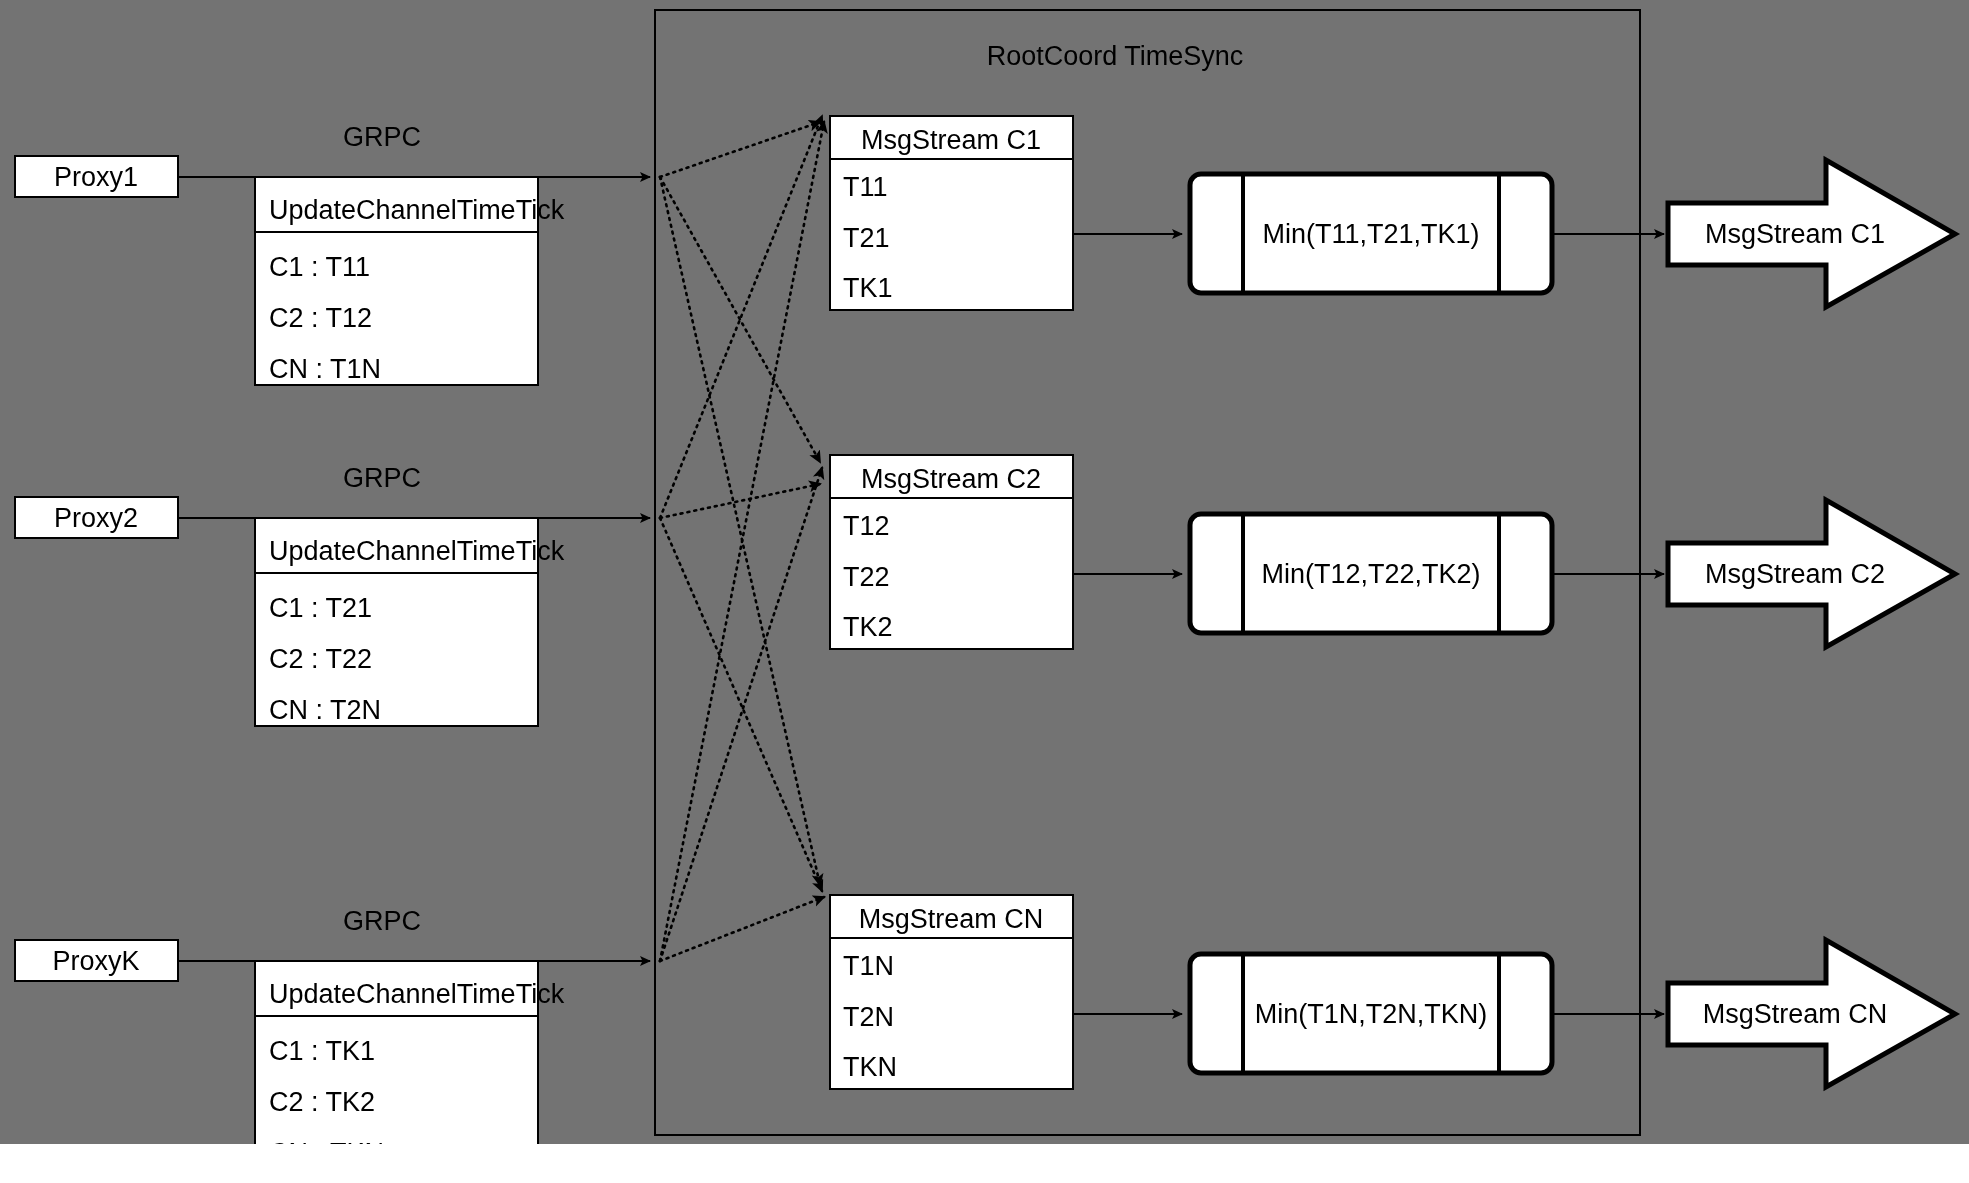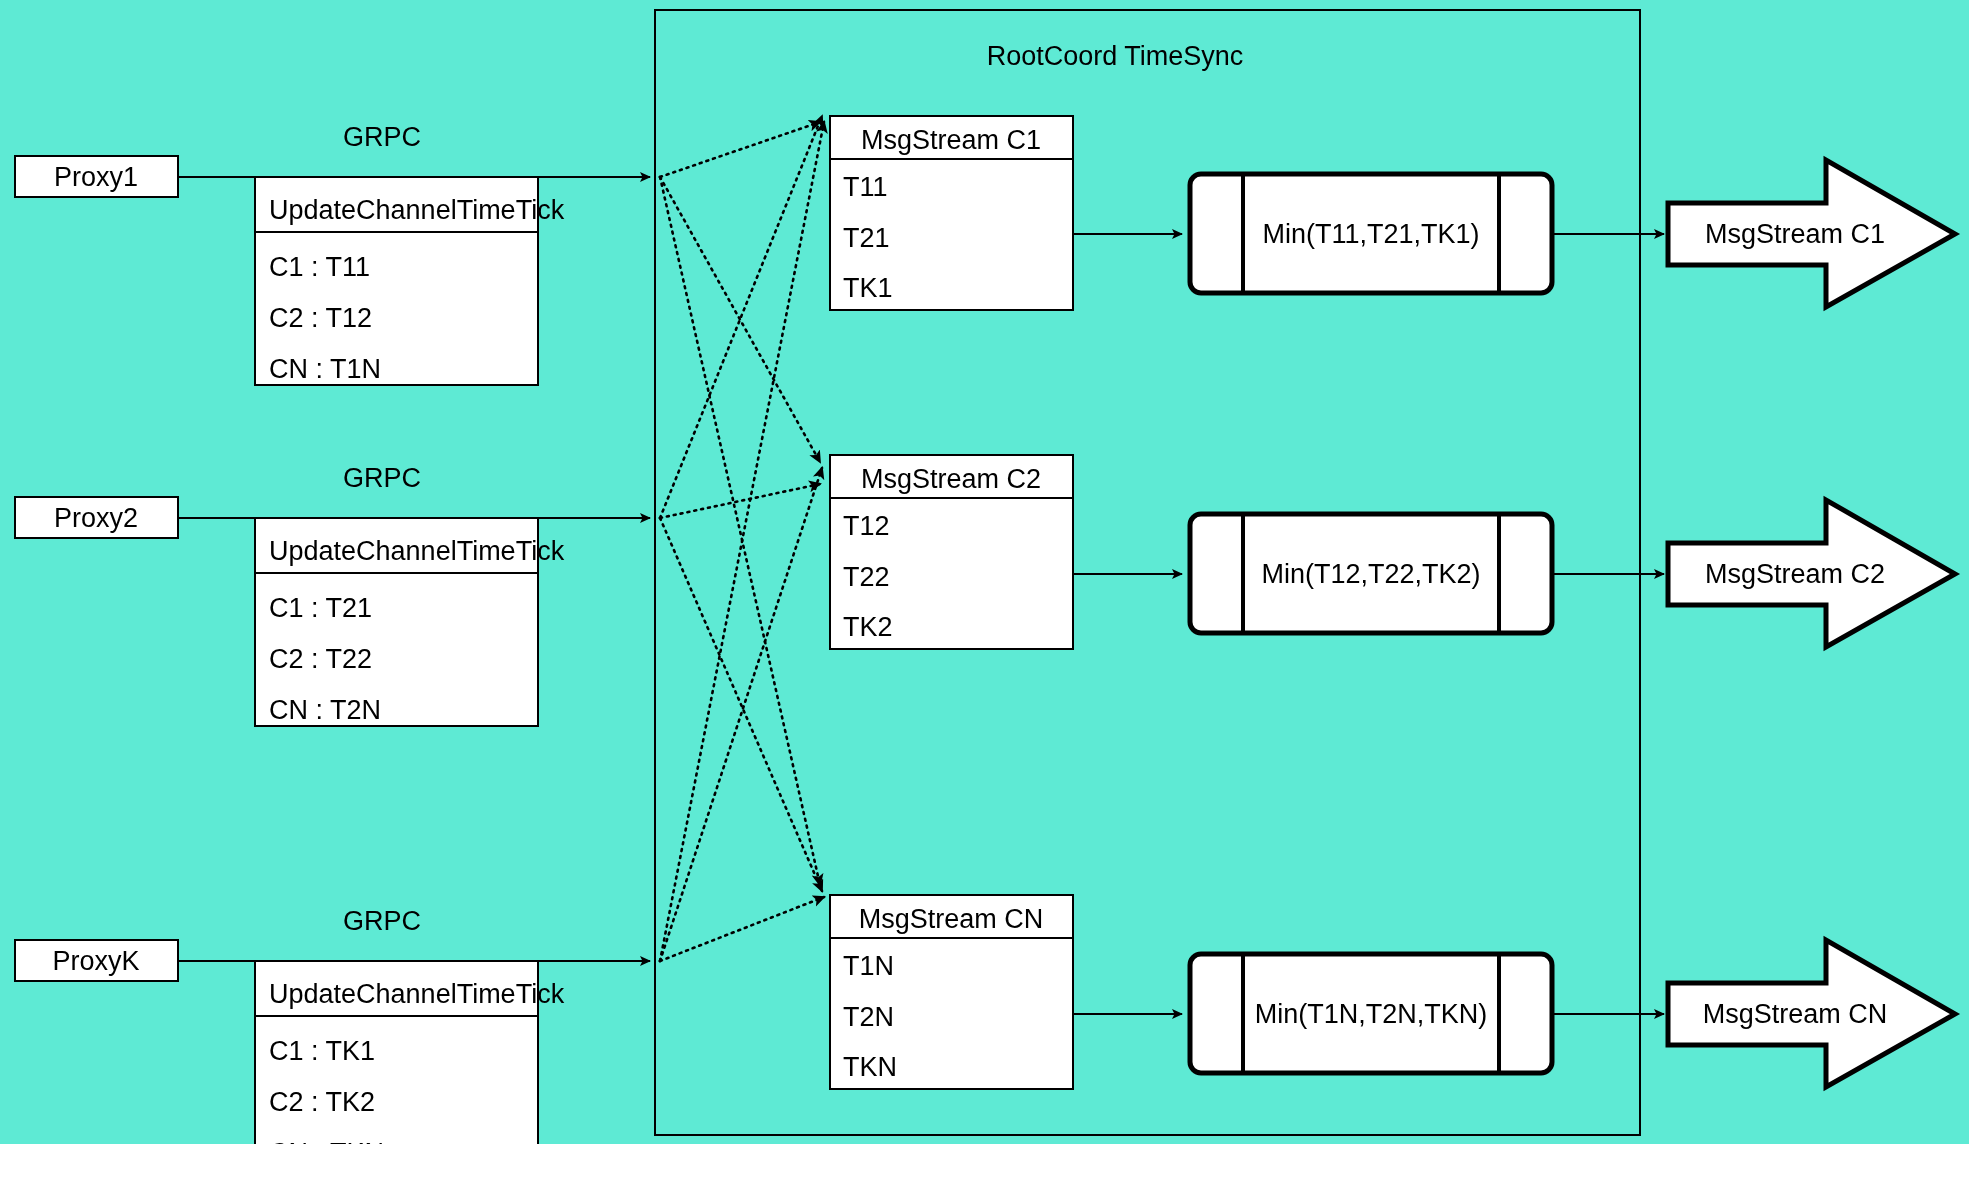--- a/index.html
+++ b/index.html
@@ -7,21 +7,21 @@
     padding: 0;
     background: #ffffff;
   }
   body {
     font-family: "Liberation Sans", sans-serif;
   }
   #stage {
     position: relative;
     width: 1969px;
     height: 1144px;
-    background: #5eead4;
+    background: #737373;
     overflow: hidden;
   }
   svg.diagram {
     position: absolute;
     left: 0;
     top: 0;
     width: 1969px;
     height: 1183px;
   }
   .shape-stroke {

